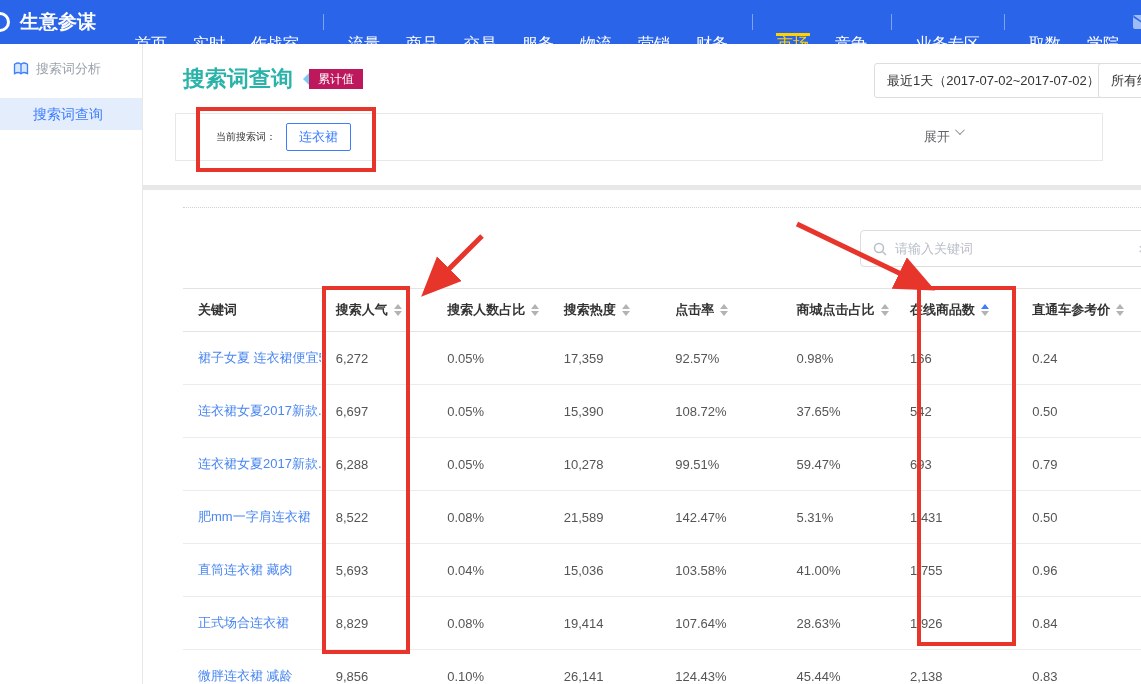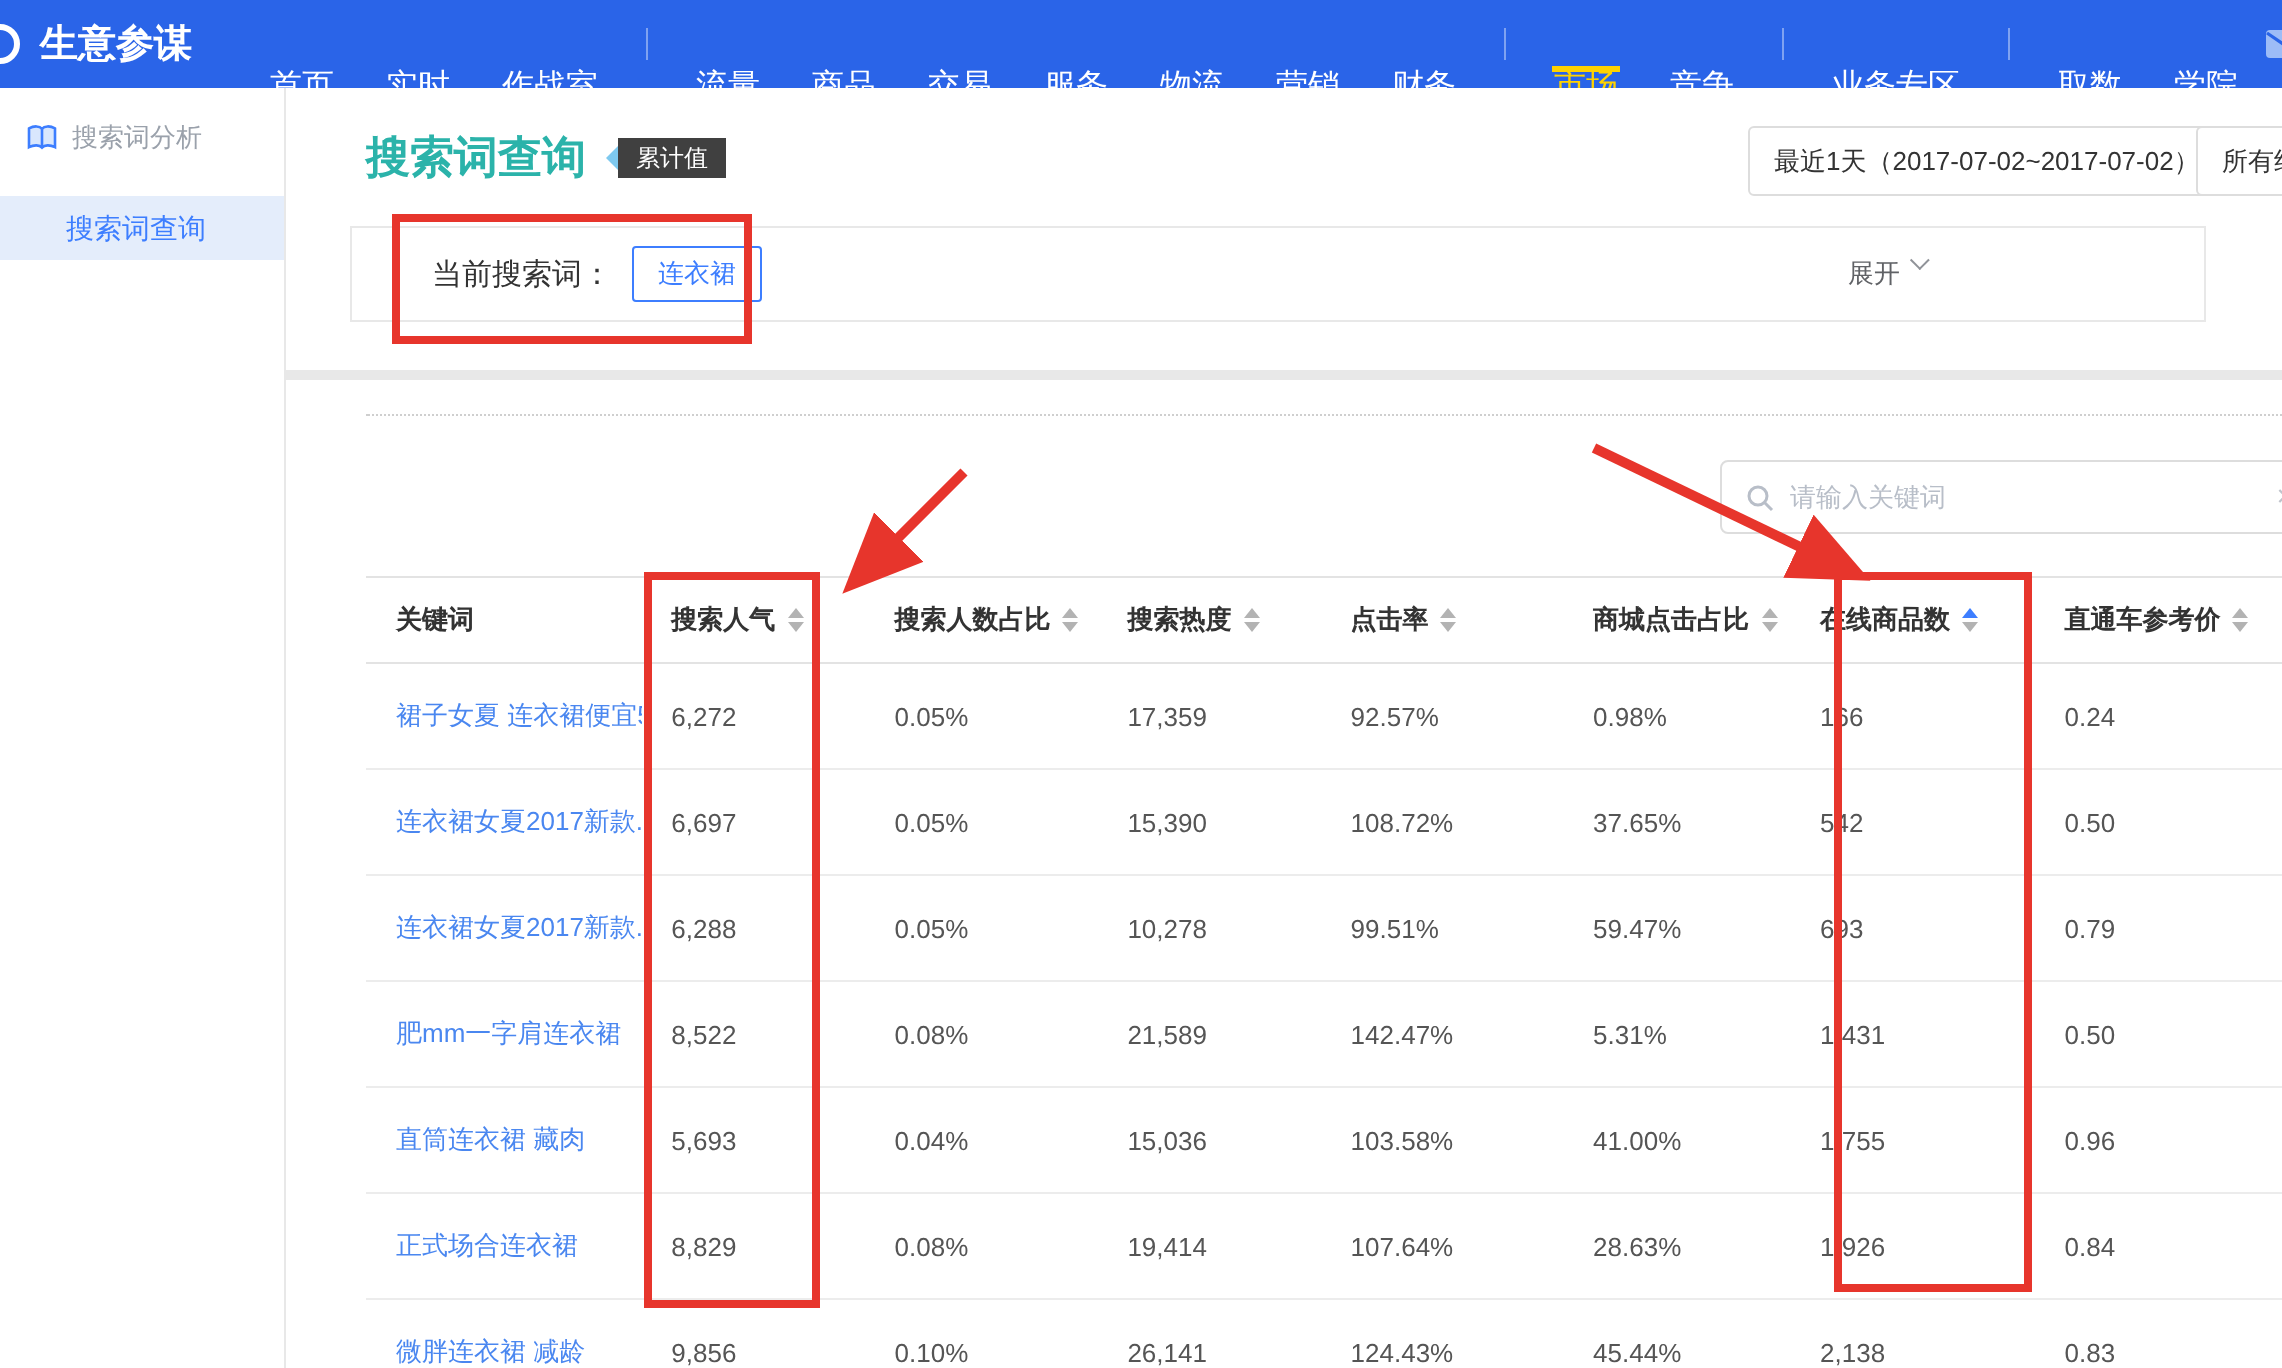--- a/index.html
+++ b/index.html
@@ -21,31 +21,31 @@
   .side-header { display:flex; align-items:center; gap:7px; padding:16px 0 0 13px; color:#9aa1ab; font-size:13px; }
   .side-list { margin-top:20px; }
   .side-item { height:32px; line-height:32px; padding-left:33px; font-size:14px; color:#333; cursor:pointer; margin-bottom:6px; }
   .side-item.active { background:#e4edfb; color:#3d7eff; }
 
   
   .main { position:absolute; left:143px; top:44px; right:0; bottom:0; background:#e8e8e8; overflow:hidden; }
   .top-section { position:absolute; top:0; left:0; right:0; height:141px; background:#fff; }
   .title-row { position:absolute; left:40px; top:20px; display:flex; align-items:center; }
   .page-title { font-size:22px; font-weight:bold; color:#2bb3aa; }
-  .badge { position:relative; margin-left:16px; background:#404040; color:#fff; font-size:12px; height:20px; line-height:20px; padding:0 9px; }
+  .badge { position:relative; margin-left:16px; background:#be185d; color:#fff; font-size:12px; height:20px; line-height:20px; padding:0 9px; }
   .badge::before { content:""; position:absolute; left:-6px; top:4px; border-top:6px solid transparent; border-bottom:6px solid transparent; border-right:6px solid #7ec9ef; }
   .date-group { position:absolute; left:687px; top:19px; display:flex;padding-left:44px; }
   .date-box { height:35px; border:1px solid #ddd; border-radius:3px 0 0 3px; display:flex; align-items:center; padding:0 12px; font-size:13px; color:#333; white-space:nowrap; background:#fff; }
   .cal-btn { height:35px; width:47px; border:1px solid #ddd; border-left:none; border-radius:0 3px 3px 0; display:flex; align-items:flex-end; justify-content:center; background:#fff; cursor:pointer; }
   .cal-icon { width:17px; height:15px; border:1px solid #8a8f99; border-radius:2px; position:relative; font-size:8px; color:#8a8f99; text-align:center; line-height:16px; }
   .cal-icon::before, .cal-icon::after { content:""; position:absolute; top:-4px; width:2px; height:4px; background:#8a8f99; }
   .cal-icon::before { left:3px; } .cal-icon::after { right:3px; }
   .terminal-box { position:absolute; left:955px; top:19px; height:35px; width:105px; border:1px solid #ddd; border-radius:3px; display:flex; align-items:center; padding:0 12px; font-size:13px; color:#333; white-space:nowrap; background:#fff; }
   .filter-panel { position:absolute; left:32px; top:69px; width:928px; height:48px; border:1px solid #e8e8e8; display:flex; align-items:center; background:#fff; }
-  .filter-label { margin-left:40px; font-size:15px; color:#333; }
+  .filter-label { margin-left:40px; font-size:10px; color:#333; }
   .filter-tag { margin-left:10px; border:1px solid #3d7eff; color:#3d7eff; font-size:13px; padding:4px 12px; border-radius:2px; cursor:pointer; background:#fff; }
   .expand-link { margin-left:auto; margin-right:140px; font-size:13px; color:#606266; cursor:pointer; display:flex; align-items:flex-start; gap:5px; }
   .chev-down { width:7px; height:7px; border-right:1px solid #909399; border-bottom:1px solid #909399; transform:rotate(45deg) translateY(-2px); }
 
   
   .card { position:absolute; top:146px; left:0; right:0; bottom:0; background:#ffffff; }
   .dotted-divider { position:absolute; top:17px; left:40px; right:0; border-top:1px dotted #cfcfcf; }
   .search-box { position:absolute; left:717px; top:40px; width:300px; height:37px; border:1px solid #ddd; border-radius:4px; display:flex; align-items:center; padding:0 12px; gap:8px; background:#fff; }
   .search-box input { border:none; outline:none; flex:1; font-size:13px; color:#333; font-family:inherit; min-width:0; }
   .search-box input::placeholder { color:#b8bec8; }

